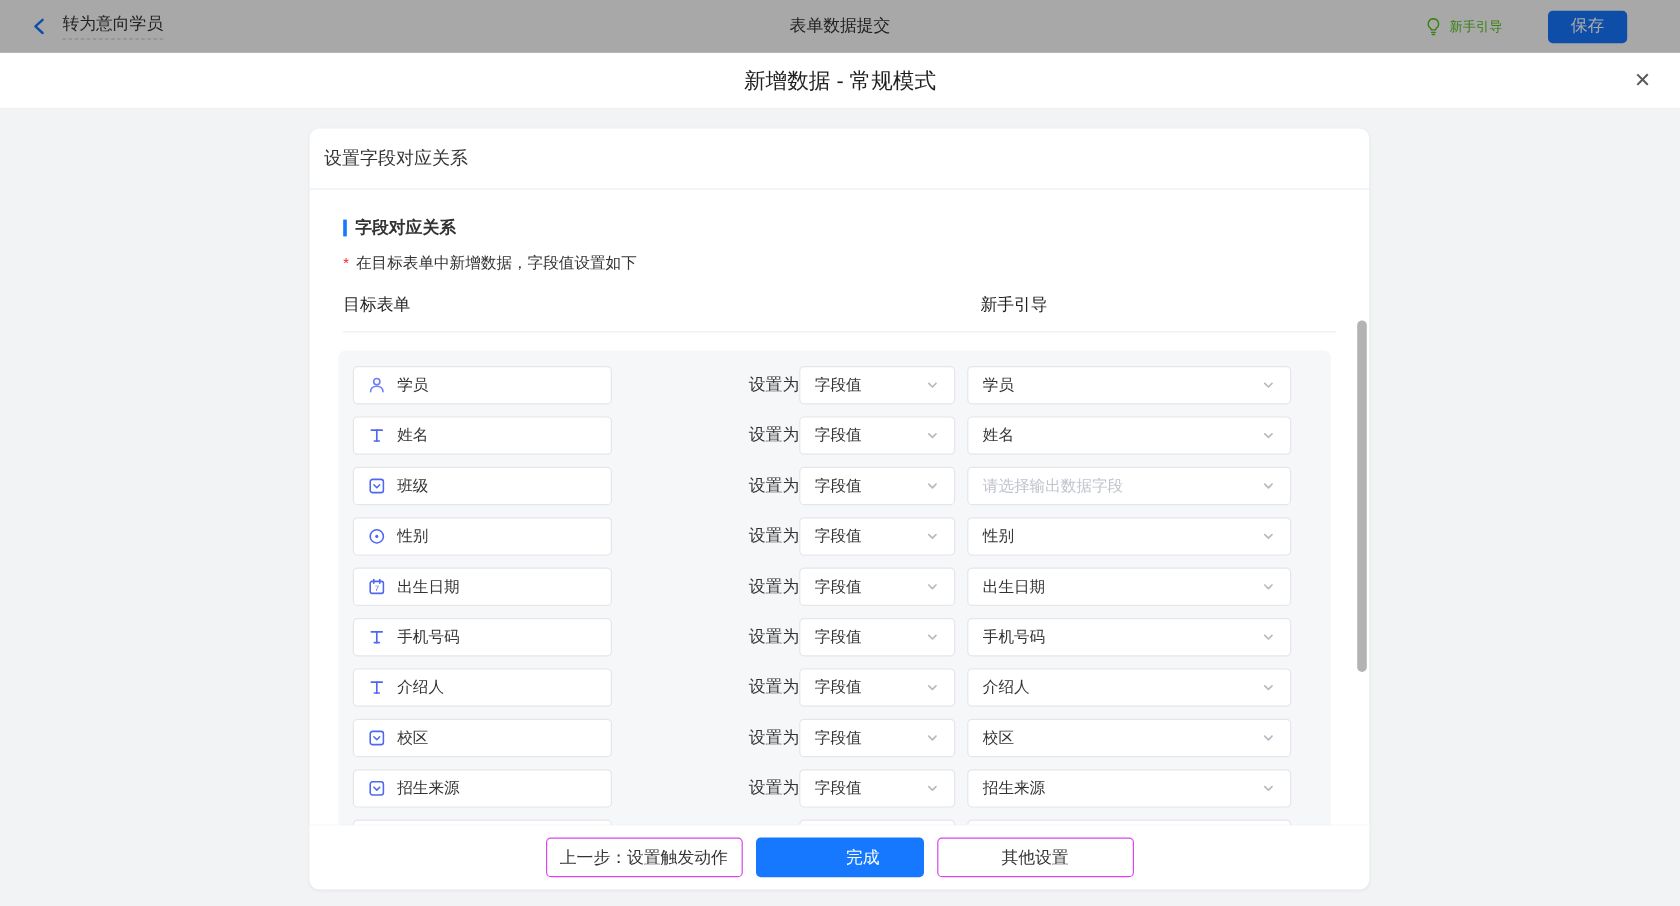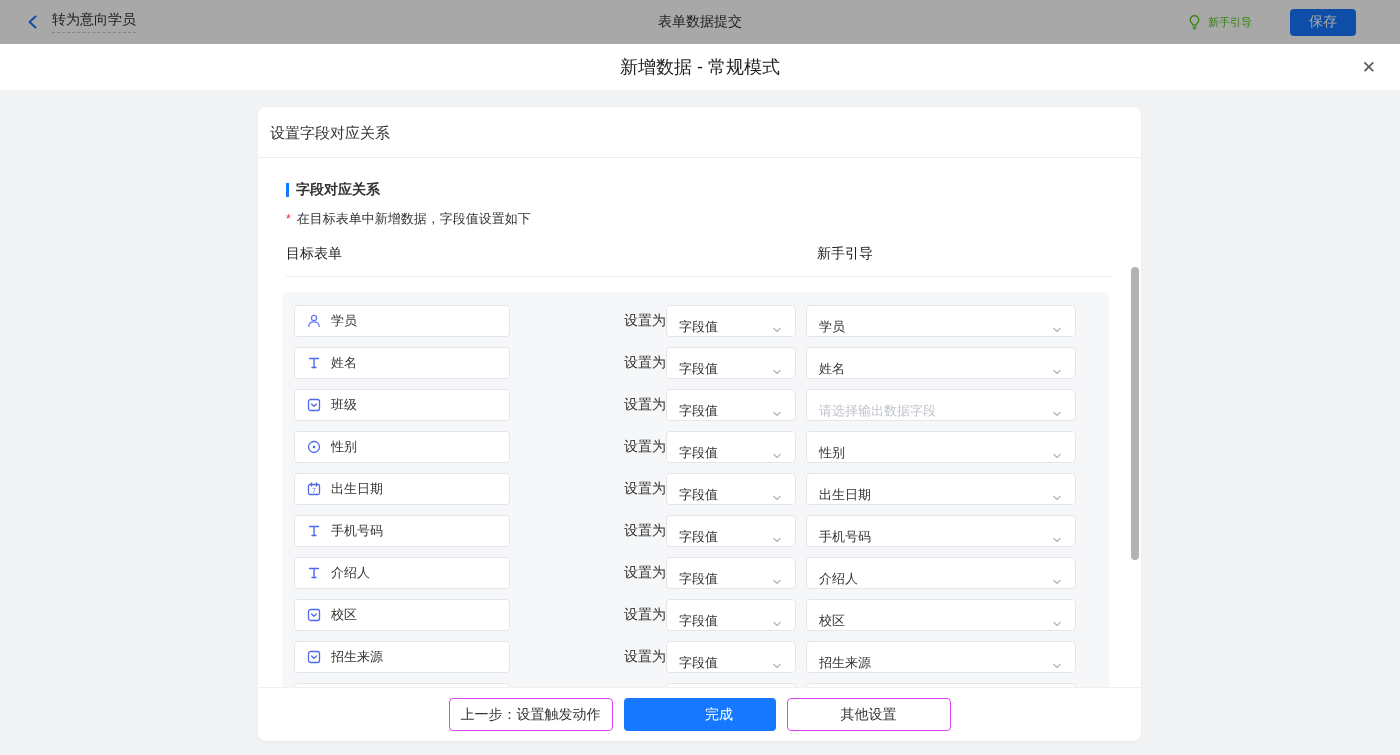--- a/index.html
+++ b/index.html
@@ -80,37 +80,37 @@
   }
   .row { display:flex; align-items:center; height:32px; margin:0 0 10px 12px; }
   .field-box {
     width:216px; height:32px; background:#fff; border:1px solid #e5e6eb;
     border-radius:4px; display:flex; align-items:center; gap:9px;
     padding-left:11px; font-size:13px; color:#333; cursor:pointer;
   }
   .set-as { width:156px; text-align:right; font-size:14px; color:#333; }
   .dropdown {
     height:32px; background:#fff; border:1px solid #e5e6eb; border-radius:4px;
-    display:flex; align-items:flex-end; justify-content:space-between;
+    display:flex; align-items:center; justify-content:space-between;
     padding:0 12px; font-size:13px; color:#333; cursor:pointer;
   }
   .dd1 { width:130px; margin-right:10px; }
   .dd2 { width:270px; }
   .ph { color:#bfc3cc; }
   .field-icon { display:flex; align-items:center; }
 
   
   .card-footer {
     position:absolute; left:0; right:0; bottom:0; height:54px; background:#fff;
     border-top:1px solid #f0f0f0; border-radius:0 0 8px 8px;
     display:flex; align-items:center; justify-content:center; gap:11px;
   }
   .btn { height:33px; border-radius:4px; font-size:14px; font-family:inherit; cursor:pointer; }
   .btn-ghost { width:164px; background:#fff; border:1px solid #d946ef; color:#333; }
-  .btn-primary { width:152px; background:#1677ff; border:none; color:#fff;padding-left:39px; }
+  .btn-primary { width:140px; background:#1677ff; border:none; color:#fff;padding-left:39px; }
 
   .scroll-thumb {
     position:absolute; right:2px; top:160px; width:8px; height:293px;
     background:#b3b3b3; border-radius:4px;
   }
 </style>
 </head>
 <body>
 
 <div class="topbar">

